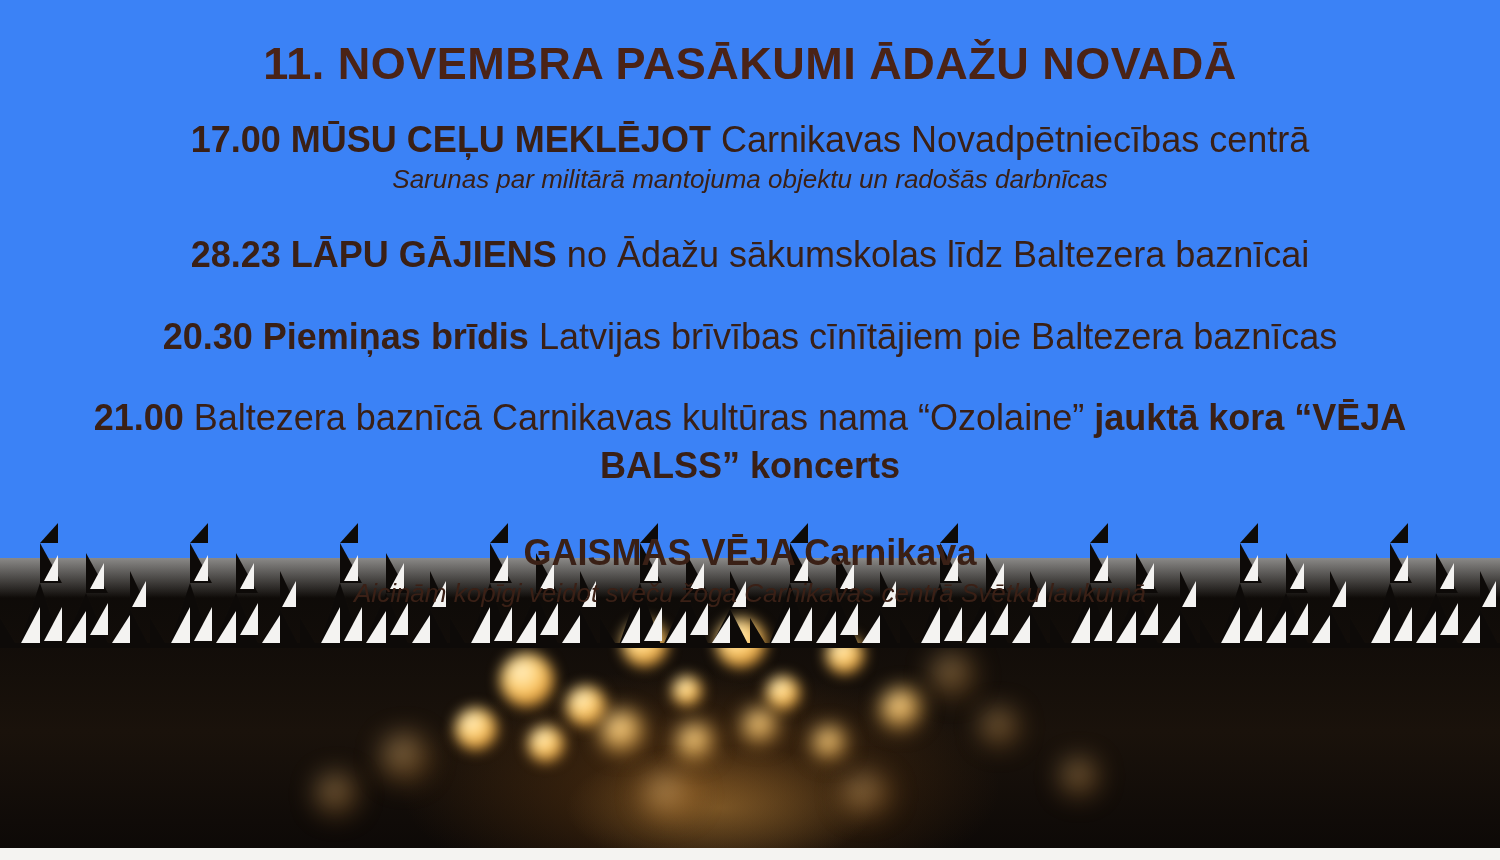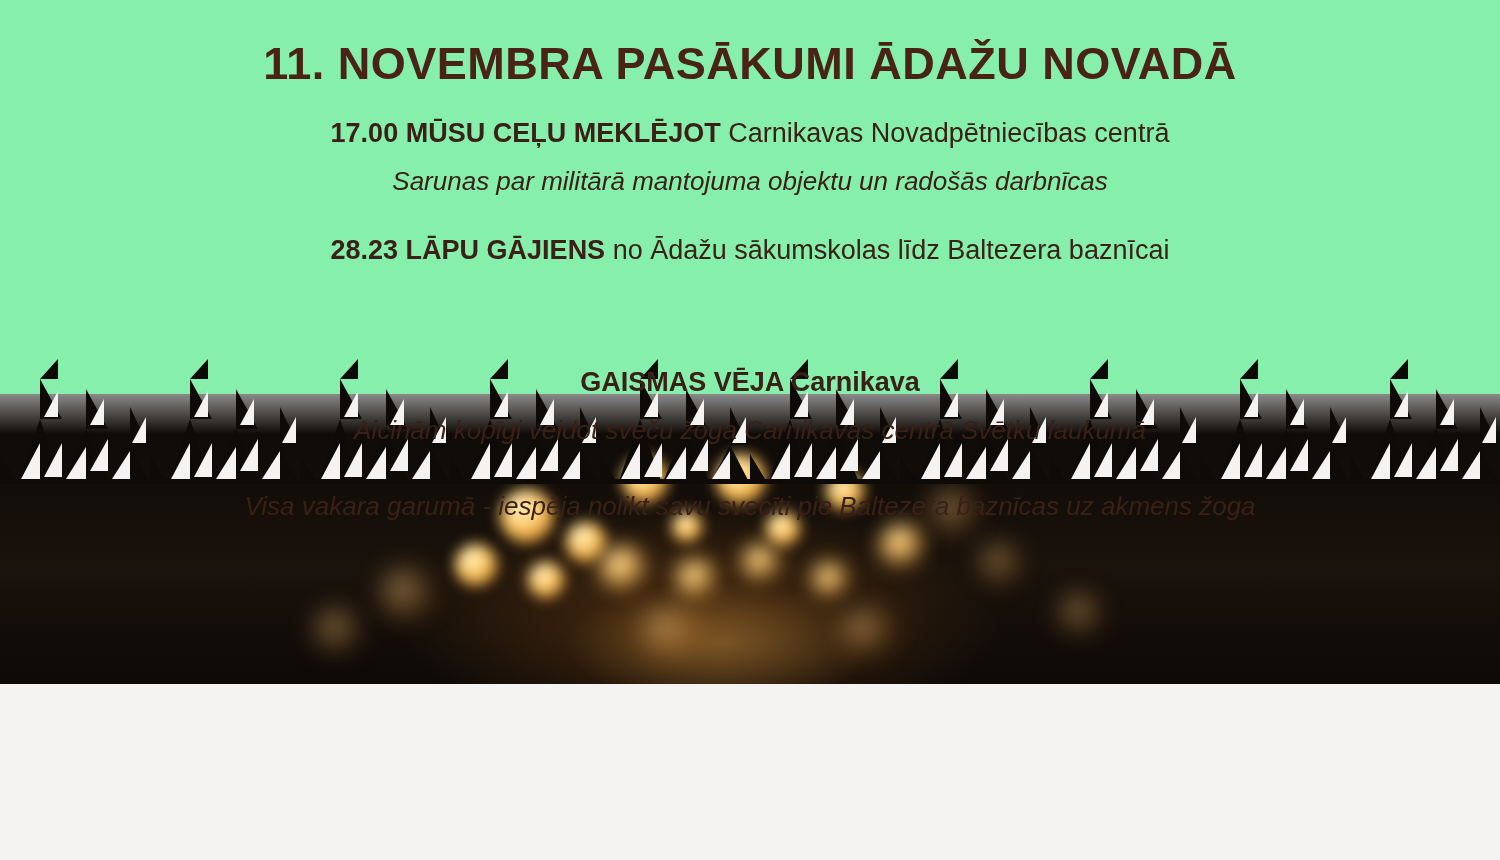--- a/index.html
+++ b/index.html
@@ -10,22 +10,22 @@
     width: 1500px;
     height: 860px;
     overflow: hidden;
     font-family: "Liberation Sans", sans-serif;
     background: #f4f3f1;
   }
 
   .poster {
     position: relative;
     width: 1500px;
-    height: 684px;
-    background: #86efac;
+    height: 848px;
+    background: #3b82f6;
     overflow: hidden;
   }
 
   
   .content {
     position: absolute;
     top: 0;
     left: 0;
     width: 1500px;
     z-index: 5;
@@ -42,33 +42,32 @@
     line-height: 1.15;
     margin: 0 0 26px 0;
   }
 
   .entry {
     margin: 0 0 6px 0;
     color: #3a2016;
   }
 
   .entry-main {
-    font-size: 27px;
+    font-size: 36px;
     line-height: 1.32;
     color: #3a2016;
     padding: 0 60px;
   }
 
   .entry-sub {
     font-size: 26px;
     font-style: italic;
     line-height: 1.3;
     color: #3a2016;
     padding: 0 64px;
-    margin-top: 14px;
   }
 
   .b { font-weight: bold; }
   .n { font-weight: normal; }
 
   .spacer-sm { height: 22px; }
   .spacer-md { height: 28px; }
   .spacer-lg { height: 34px; }
 
   
@@ -200,32 +199,41 @@
     <div class="spacer-md"></div>
 
     <div class="entry">
       <div class="entry-main">
         <span class="b">28.23 LĀPU GĀJIENS</span><span class="n"> no Ādažu sākumskolas līdz Baltezera baznīcai</span>
       </div>
     </div>
 
     <div class="spacer-md"></div>
 
+    <div class="entry">
+      <div class="entry-main">
+        <span class="b">20.30 Piemiņas brīdis</span><span class="n"> Latvijas brīvības cīnītājiem pie Baltezera baznīcas</span>
+      </div>
+    </div>
 
     <div class="spacer-md"></div>
 
+    <div class="entry">
+      <div class="entry-main">
+        <span class="b">21.00</span><span class="n"> Baltezera baznīcā Carnikavas kultūras nama “Ozolaine” </span><span class="b">jauktā kora “VĒJA BALSS” koncerts</span>
+      </div>
+    </div>
 
     <div class="spacer-lg"></div>
 
     <div class="entry">
       <div class="entry-main">
         <span class="b">GAISMAS VĒJA Carnikava</span>
       </div>
       <div class="entry-sub">Aicinām kopīgi veidot sveču žoga Carnikavas centrā Svētku laukumā</div>
     </div>
 
     <div class="spacer-sm"></div>
 
-    <div class="entry-sub">Visa vakara garumā - iespēja nolikt savu svecīti pie Baltezera baznīcas uz akmens žoga</div>
 
   </div>
 
 </div>
 
 </body></html>

